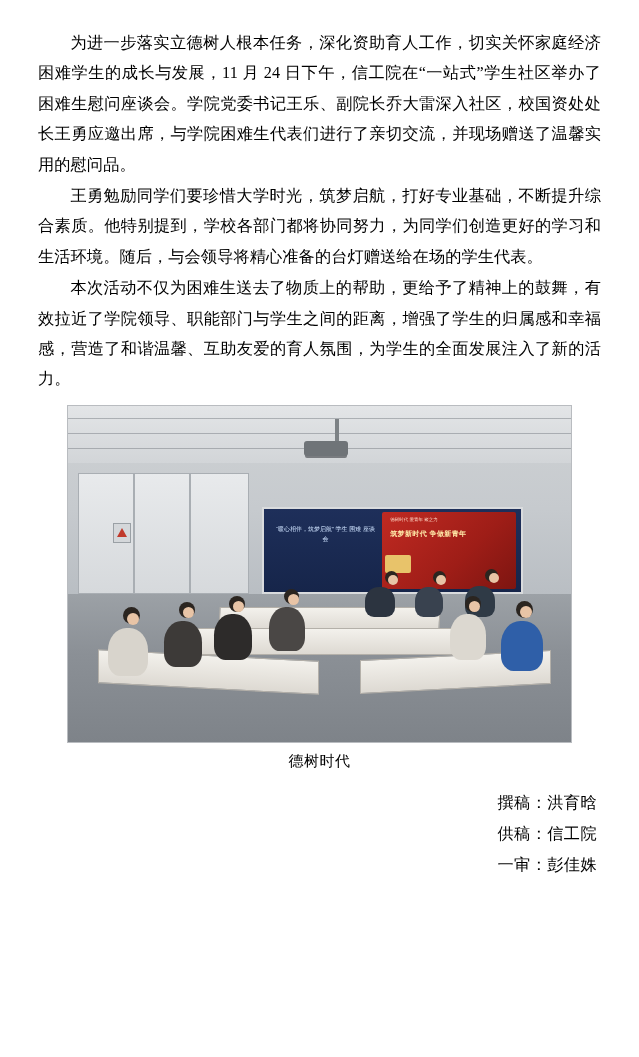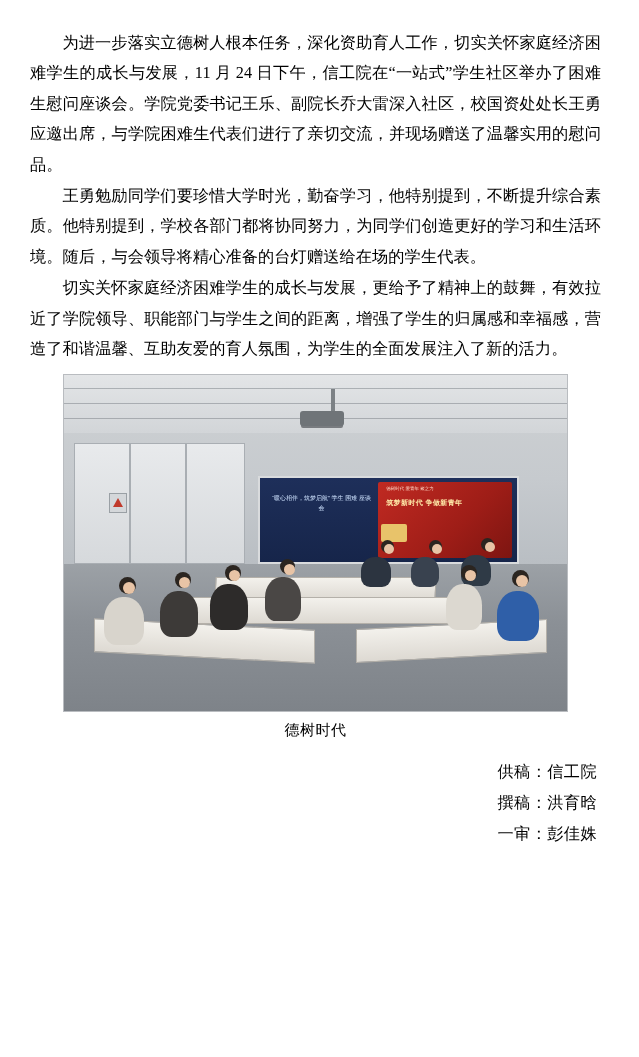--- a/index.html
+++ b/index.html
@@ -12,21 +12,21 @@
     height: 1057px;
     font-family: "Liberation Serif", "DejaVu Serif", serif;
     color: #000000;
     overflow: hidden;
   }
   .page {
     position: relative;
     width: 639px;
     height: 1057px;
     box-sizing: border-box;
-    padding: 28px 38px 10px 30px;
+    padding: 28px 38px 10px 38px;
     background: #ffffff;
   }
   .article p {
     margin: 0 0 1px 0;
     font-size: 16.2px;
     line-height: 30.4px;
     text-align: justify;
     text-justify: inter-ideograph;
     text-indent: 2em;
     letter-spacing: 0.1px;
@@ -183,22 +183,22 @@
     letter-spacing: 0.4px;
   }
 </style>
 </head>
 <body>
 
 <div class="page">
 
   <div class="article">
     <p>为进一步落实立德树人根本任务，深化资助育人工作，切实关怀家庭经济困难学生的成长与发展，11 月 24 日下午，信工院在“一站式”学生社区举办了困难生慰问座谈会。学院党委书记王乐、副院长乔大雷深入社区，校国资处处长王勇应邀出席，与学院困难生代表们进行了亲切交流，并现场赠送了温馨实用的慰问品。</p>
-    <p>王勇勉励同学们要珍惜大学时光，勤奋学习，他特别提到，不断提升综合素质。他特别提到，学校各部门都将协同努力，为同学们创造更好的学习和生活环境。随后，与会领导将精心准备的台灯赠送给在场的学生代表。</p>
-    <p>切实关怀家庭经济困难学生的成长与发展，更给予了精神上的鼓舞，有效拉近了学院领导、职能部门与学生之间的距离，增强了学生的归属感和幸福感，营造了和谐温馨、互助友爱的育人氛围，为学生的全面发展注入了新的活力。</p>
+    <p>王勇勉励同学们要珍惜大学时光，筑梦启航，打好专业基础，不断提升综合素质。他特别提到，学校各部门都将协同努力，为同学们创造更好的学习和生活环境。随后，与会领导将精心准备的台灯赠送给在场的学生代表。</p>
+    <p>本次活动不仅为困难生送去了物质上的帮助，更给予了精神上的鼓舞，有效拉近了学院领导、职能部门与学生之间的距离，增强了学生的归属感和幸福感，营造了和谐温馨、互助友爱的育人氛围，为学生的全面发展注入了新的活力。</p>
   </div>
 
   <div class="figure">
     <div class="photo">
 
       <div class="ph-wall"></div>
       <div class="ph-ceiling">
         <div class="ph-ceil-line" style="top:22%"></div>
         <div class="ph-ceil-line" style="top:48%"></div>
         <div class="ph-ceil-line" style="top:74%"></div>
@@ -263,19 +263,19 @@
 
       <div class="ph-person" style="left:76%;top:62%;width:36px;height:46px;background:#dcd8d0;"></div>
       <div class="ph-head" style="left:79%;top:56.5%;width:16px;height:16px;"></div>
       <div class="ph-face" style="left:79.8%;top:58%;width:11px;height:11px;"></div>
 
     </div>
     <div class="caption">德树时代</div>
   </div>
 
   <div class="signoff">
+    <div>撰稿：洪育晗</div>
     <div>供稿：信工院</div>
-    <div>撰稿：洪育晗</div>
     <div>一审：彭佳姝</div>
 
   </div>
 
 </div>
 
 </body></html>

